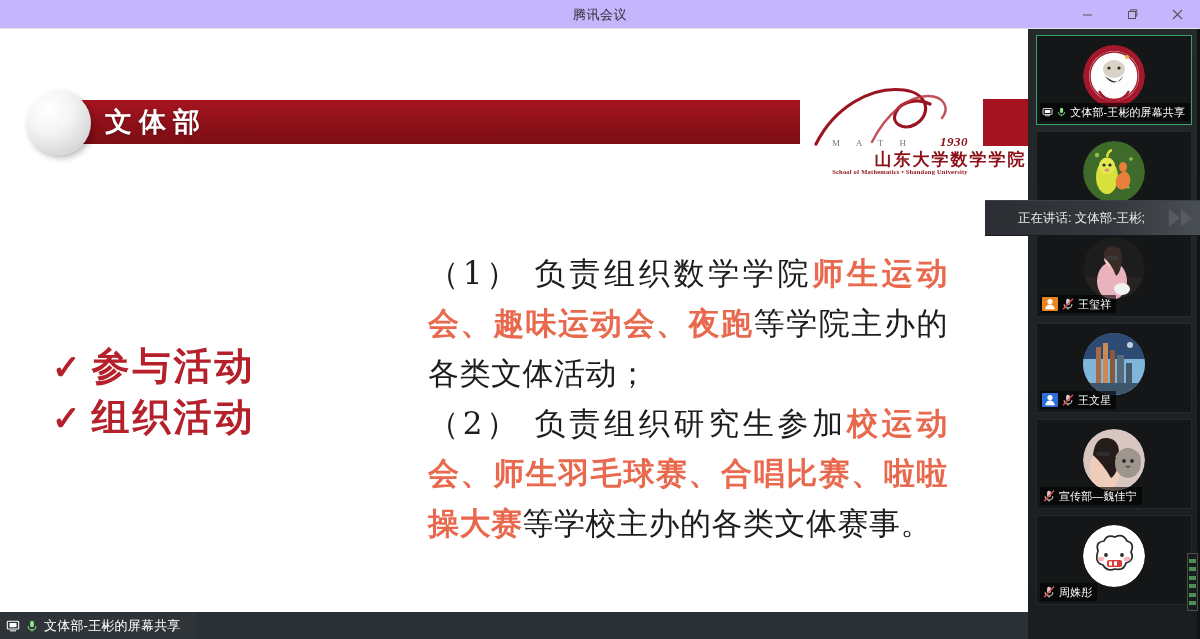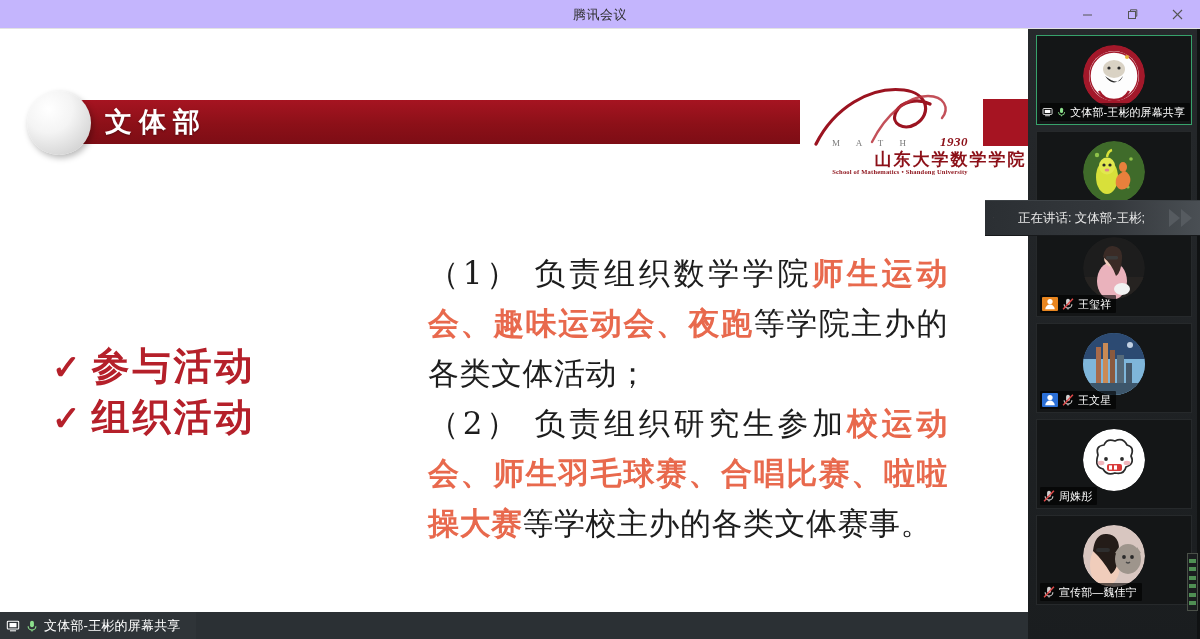--- a/index.html
+++ b/index.html
@@ -368,65 +368,65 @@
           <line x1="8" y1="12.4" x2="8" y2="14.2" stroke="#cfcfcf" stroke-width="1.3"></line>
           <line x1="2.4" y1="14" x2="13.6" y2="2" stroke="#e04a4a" stroke-width="1.7"></line>
         </svg>
         <span class="nm">王文星</span>
       </div>
     </div>
 
     <div class="tile">
       <div class="avatar">
         <svg width="62" height="62" viewBox="0 0 62 62">
-          <circle cx="31" cy="31" r="31" fill="#ffffff"></circle>
-          <path d="M15 26 q-3 -9 6 -10 q3 -7 11 -4 q8 -4 12 4 q8 2 4 11 q4 8 -5 11 q-2 8 -11 6 q-8 3 -12 -4 q-9 -2 -5 -14Z" fill="#ffffff" stroke="#2a2a2a" stroke-width="1.7"></path>
-          <circle cx="23" cy="30" r="1.9" fill="#2a2a2a"></circle>
-            <circle cx="39" cy="30" r="1.9" fill="#2a2a2a"></circle>
-          <ellipse cx="18" cy="34" rx="3.4" ry="2.2" fill="#f2b6bc"></ellipse>
-          <ellipse cx="44" cy="34" rx="3.4" ry="2.2" fill="#f2b6bc"></ellipse>
-          <rect x="24" y="35" width="15" height="7" rx="2" fill="#d93a3a"></rect>
-          <rect x="26" y="36.4" width="3" height="4.2" fill="#ffffff"></rect>
-          <rect x="31" y="36.4" width="3" height="4.2" fill="#ffffff"></rect>
-        </svg>
-      </div>
-      <div class="namebar">
-        <svg class="ico" viewBox="0 0 16 16">
-          <rect x="5.8" y="2" width="4.4" height="7.4" rx="2.2" fill="#cfcfcf"></rect>
-          <path d="M3.6 8.2 a4.4 4.4 0 0 0 8.8 0" fill="none" stroke="#cfcfcf" stroke-width="1.3"></path>
-          <line x1="8" y1="12.4" x2="8" y2="14.2" stroke="#cfcfcf" stroke-width="1.3"></line>
-          <line x1="2.4" y1="14" x2="13.6" y2="2" stroke="#e04a4a" stroke-width="1.7"></line>
-        </svg>
-        <span class="nm">周姝彤</span>
-      </div>
-    </div>
-
-    <div class="tile">
-      <div class="avatar">
-        <svg width="62" height="62" viewBox="0 0 62 62">
           <circle cx="31" cy="31" r="31" fill="#d8c6c0"></circle>
           <ellipse cx="22" cy="40" rx="15" ry="22" fill="#f0cdbb"></ellipse>
           <path d="M10 26 q2 -18 14 -17 q13 1 12 18 q-1 18 -8 22 q-8 -14 -18 -23Z" fill="#241c18"></path>
           <rect x="13" y="23" width="14" height="4" rx="2" fill="#2e2e2e"></rect>
           <ellipse cx="45" cy="34" rx="13" ry="15" fill="#9e958c"></ellipse>
           <path d="M36 22 l3 9 l-7 -3Z" fill="#9e958c"></path>
           <path d="M54 22 l-3 9 l7 -3Z" fill="#9e958c"></path>
           <circle cx="41" cy="32" r="1.9" fill="#2a2a2a"></circle>
             <circle cx="49" cy="32" r="1.9" fill="#2a2a2a"></circle>
           <path d="M43 37 q2 2 4 0" fill="none" stroke="#4a4a4a" stroke-width="1.2"></path>
         </svg>
       </div>
       <div class="namebar">
         <svg class="ico" viewBox="0 0 16 16">
           <rect x="5.8" y="2" width="4.4" height="7.4" rx="2.2" fill="#cfcfcf"></rect>
           <path d="M3.6 8.2 a4.4 4.4 0 0 0 8.8 0" fill="none" stroke="#cfcfcf" stroke-width="1.3"></path>
           <line x1="8" y1="12.4" x2="8" y2="14.2" stroke="#cfcfcf" stroke-width="1.3"></line>
           <line x1="2.4" y1="14" x2="13.6" y2="2" stroke="#e04a4a" stroke-width="1.7"></line>
         </svg>
         <span class="nm">宣传部—魏佳宁</span>
+      </div>
+    </div>
+
+    <div class="tile">
+      <div class="avatar">
+        <svg width="62" height="62" viewBox="0 0 62 62">
+          <circle cx="31" cy="31" r="31" fill="#ffffff"></circle>
+          <path d="M15 26 q-3 -9 6 -10 q3 -7 11 -4 q8 -4 12 4 q8 2 4 11 q4 8 -5 11 q-2 8 -11 6 q-8 3 -12 -4 q-9 -2 -5 -14Z" fill="#ffffff" stroke="#2a2a2a" stroke-width="1.7"></path>
+          <circle cx="23" cy="30" r="1.9" fill="#2a2a2a"></circle>
+            <circle cx="39" cy="30" r="1.9" fill="#2a2a2a"></circle>
+          <ellipse cx="18" cy="34" rx="3.4" ry="2.2" fill="#f2b6bc"></ellipse>
+          <ellipse cx="44" cy="34" rx="3.4" ry="2.2" fill="#f2b6bc"></ellipse>
+          <rect x="24" y="35" width="15" height="7" rx="2" fill="#d93a3a"></rect>
+          <rect x="26" y="36.4" width="3" height="4.2" fill="#ffffff"></rect>
+          <rect x="31" y="36.4" width="3" height="4.2" fill="#ffffff"></rect>
+        </svg>
+      </div>
+      <div class="namebar">
+        <svg class="ico" viewBox="0 0 16 16">
+          <rect x="5.8" y="2" width="4.4" height="7.4" rx="2.2" fill="#cfcfcf"></rect>
+          <path d="M3.6 8.2 a4.4 4.4 0 0 0 8.8 0" fill="none" stroke="#cfcfcf" stroke-width="1.3"></path>
+          <line x1="8" y1="12.4" x2="8" y2="14.2" stroke="#cfcfcf" stroke-width="1.3"></line>
+          <line x1="2.4" y1="14" x2="13.6" y2="2" stroke="#e04a4a" stroke-width="1.7"></line>
+        </svg>
+        <span class="nm">周姝彤</span>
       </div>
     </div>
 
     <div class="sb-track"></div>
     <div class="grip">
       <i></i>
         <i></i>
         <i></i>
         <i></i>
         <i></i>

